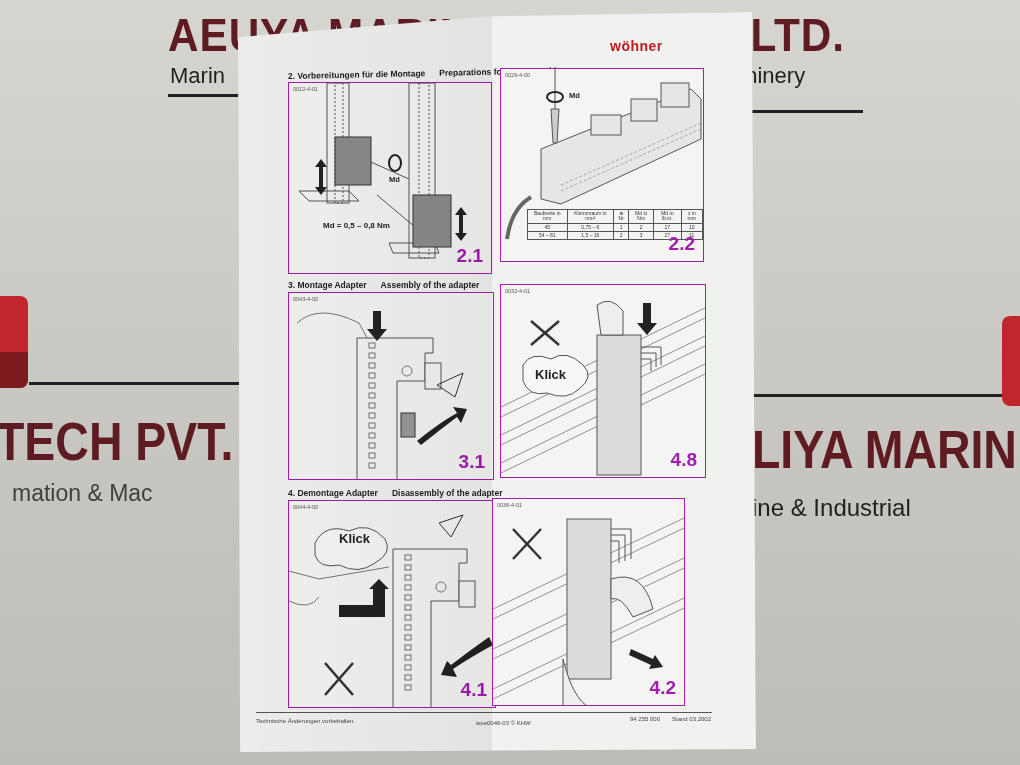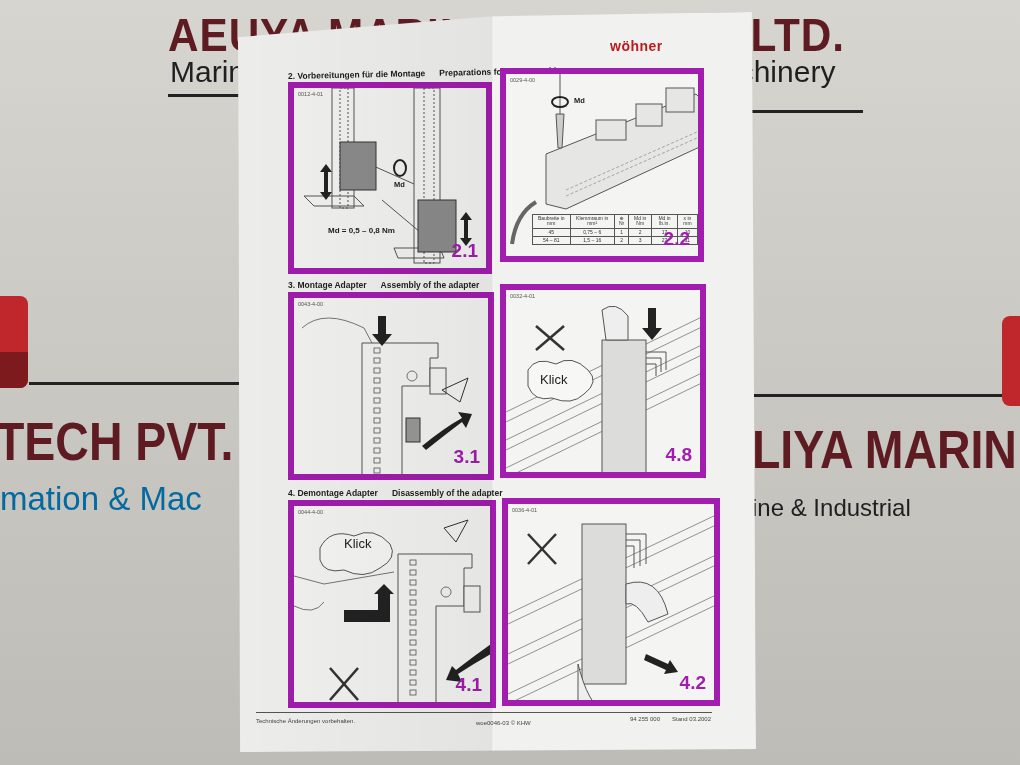--- a/index.html
+++ b/index.html
@@ -2,43 +2,43 @@
 <html><head>
 <meta charset="utf-8">
 <style>
   *{box-sizing:border-box;margin:0;padding:0}
   html,body{width:1020px;height:765px;overflow:hidden}
   body{position:relative;background:#c9c8c2;font-family:"Liberation Sans",sans-serif;}
   
   .wall{position:absolute;inset:0;background:linear-gradient(180deg,#d6d5d0 0%,#cac9c3 45%,#bdbcb6 100%);}
   .wall-text{position:absolute;white-space:nowrap;font-family:"Liberation Sans",sans-serif;}
   .brand-top{left:168px;top:8px;font-size:46px;font-weight:bold;color:#5e1c22;letter-spacing:1px;transform:scaleX(0.92);transform-origin:left}
-  .tag-top{left:170px;top:55px;font-size:30px;color:#1f1f1f}
+  .tag-top{left:170px;top:63px;font-size:22px;color:#1f1f1f}
   .rule{position:absolute;height:3px;background:#222}
   .brand-mid-l{left:-4px;top:410px;font-size:54px;font-weight:bold;color:#5e1c22;transform:scaleX(0.86);transform-origin:left}
-  .tag-mid-l{left:0;top:480px;font-size:33px;color:#0369a1}
+  .tag-mid-l{left:12px;top:480px;font-size:23px;color:#404040}
   .brand-mid-r{left:752px;top:418px;font-size:54px;font-weight:bold;color:#5e1c22;transform:scaleX(0.86);transform-origin:left}
   .tag-mid-r{left:752px;top:494px;font-size:24px;color:#1f1f1f}
   .logo-l{position:absolute;left:-10px;top:296px;width:38px;height:92px;background:#c0272d;border-radius:8px}
   .logo-l::after{content:"";position:absolute;left:10px;top:56px;width:28px;height:36px;background:#7c1a1e;border-radius:0 0 8px 0}
   .logo-r{position:absolute;left:1002px;top:316px;width:30px;height:90px;background:#c0272d;border-radius:8px}
 
   
   .paper{position:absolute;left:238px;top:12px;width:518px;height:740px;background:#f1f1ef;
     clip-path:polygon(0% 3.4%, 48.5% 0.6%, 99.2% 0%, 100% 99.6%, 0.4% 100%);
     box-shadow:0 0 6px rgba(0,0,0,0.3)}
   .paper::before{content:"";position:absolute;left:49%;top:0;width:2px;height:100%;background:linear-gradient(90deg,rgba(0,0,0,0.05),rgba(255,255,255,0.6))}
   .paper::after{content:"";position:absolute;left:0;top:0;width:49%;height:100%;background:linear-gradient(90deg,rgba(0,0,0,0.02),rgba(0,0,0,0.06))}
   .logo-woehner{position:absolute;left:372px;top:26px;font-size:14px;font-weight:bold;color:#b91c1c;letter-spacing:0.5px}
   .sec-title{position:absolute;font-size:8.5px;font-weight:bold;color:#222;white-space:nowrap}
   .sec-title span{margin-right:14px}
-  .panel{position:absolute;border:6px solid #a21caf;background:#f4f4f2;overflow:hidden}
+  .panel{position:absolute;border:1px solid #a21caf;background:#f4f4f2;overflow:hidden}
   .fig-code{position:absolute;left:4px;top:3px;font-size:5.5px;color:#555}
   .step-num{position:absolute;right:8px;bottom:6px;font-size:19px;font-weight:bold;color:#a21caf}
-  .klick{position:absolute;font-size:13px;font-weight:normal;color:#222}
+  .klick{position:absolute;font-size:13px;font-weight:bold;color:#222}
   .torque{position:absolute;font-size:8px;font-weight:bold;color:#222;white-space:nowrap}
   .md{position:absolute;font-size:7.5px;font-weight:bold;color:#222}
   table.spec{position:absolute;border-collapse:collapse;font-size:5px;color:#333;background:#f4f4f2}
   table.spec td,table.spec th{border:1px solid #555;padding:1px 2px;text-align:center;font-weight:normal;line-height:1.05}
   .footer{position:absolute;font-size:6px;color:#444;white-space:nowrap}
   .foot-rule{position:absolute;left:18px;top:700px;width:456px;height:1px;background:#555}
   svg{position:absolute;left:0;top:0}
 </style>
 </head>
 <body>
@@ -237,21 +237,21 @@
       <g stroke="#333" stroke-width="2.5">
           <line x1="36" y1="162" x2="64" y2="194"></line>
           <line x1="64" y1="162" x2="36" y2="194"></line>
         </g>
       <path d="M26 42 Q36 22 60 30 Q80 20 96 38 Q104 52 86 62 Q70 74 50 64 Q30 68 26 54 Z" fill="#f7f7f5" stroke="#555"></path>
     </svg>
     <div class="klick" style="left:50px;top:30px">Klick</div>
     <div class="step-num">4.1</div>
   </div>
 
-  <div class="panel" style="left:264px;top:486px;width:218px;height:208px">
+  <div class="panel" style="left:254px;top:486px;width:193px;height:208px">
     <div class="fig-code">0036-4-01</div>
     <svg width="210" height="208">
       <g stroke="#777" stroke-width="0.8" fill="none">
         <path d="M0 110 L210 10"></path>
           <path d="M0 120 L210 20"></path>
           <path d="M0 150 L210 50"></path>
           <path d="M0 160 L210 60"></path>
           <path d="M0 190 L210 90"></path>
           <path d="M0 200 L210 100"></path>
       </g>

